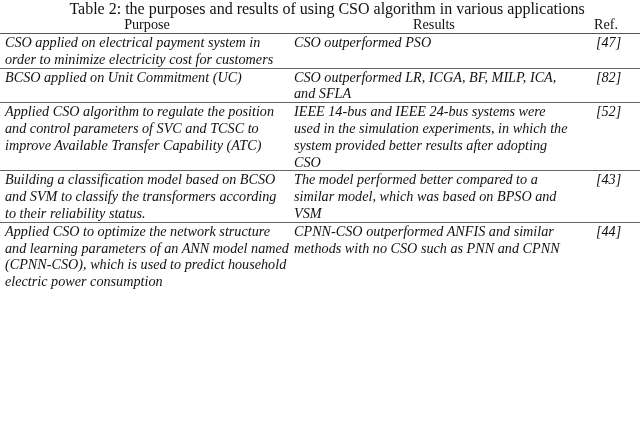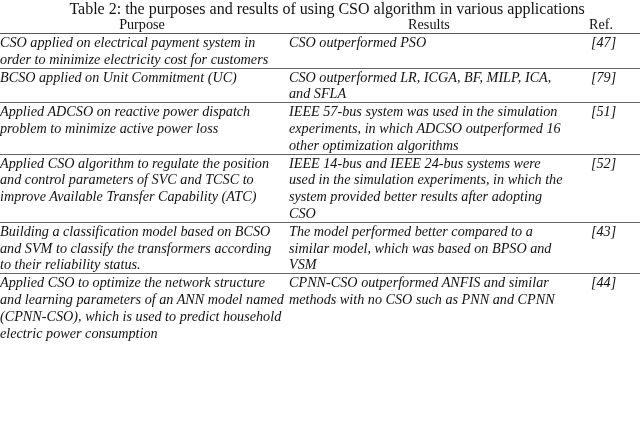--- a/index.html
+++ b/index.html
@@ -4,21 +4,21 @@
 <style>
   html, body { margin:0; padding:0; background:#ffffff; }
   body { width:640px; height:421px; overflow:hidden; font-family:"Liberation Serif","DejaVu Serif",serif; color:#111; }
   .caption { position:absolute; left:0; top:0; width:640px; text-align:center; font-size:16px; line-height:17px; padding-left:14px; box-sizing:border-box; }
   table { position:absolute; left:0; top:16px; width:640px; border-collapse:collapse; font-size:14.2px; line-height:16.8px; }
   th { font-weight:normal; padding:0; height:17px; vertical-align:top; }
   td { padding:0; vertical-align:top;font-style:italic; }
   tr.hdr th { border-bottom:1.5px solid #555; }
   tr.row td { border-bottom:1.5px solid #666; }
   tr.row.last td { border-bottom:none; }
-  .c1 { width:284px; text-align:left;margin-left:44px; }
+  .c1 { width:284px; padding-left:5px; text-align:left;margin-left:44px; }
   .c2 { width:280px; padding-left:5px; text-align:left;margin-top:24px; }
   .c3 { text-align:left; padding-left:22px; }
   th.c1 { text-align:center; }
   th.c2 { text-align:center; }
   th.c3 { text-align:left; padding-left:20px; }
 </style>
 </head>
 <body>
 
 <div class="caption">Table 2: the purposes and results of using CSO algorithm in various applications</div>
@@ -33,26 +33,21 @@
   </thead>
   <tbody>
     <tr class="row">
       <td class="c1">CSO applied on electrical payment system in order to minimize electricity cost for customers</td>
       <td class="c2">CSO outperformed PSO</td>
       <td class="c3">[47]</td>
     </tr>
     <tr class="row">
       <td class="c1">BCSO applied on Unit Commitment (UC)</td>
       <td class="c2">CSO outperformed LR, ICGA, BF, MILP, ICA, and SFLA</td>
-      <td class="c3">[79]</td>
-    </tr>
-    <tr class="row">
-      <td class="c1">Applied ADCSO on reactive power dispatch problem to minimize active power loss</td>
-      <td class="c2">IEEE 57-bus system was used in the simulation experiments, in which ADCSO outperformed 16 other optimization algorithms</td>
-      <td class="c3">[51]</td>
+      <td class="c3">[82]</td>
     </tr>
     <tr class="row">
       <td class="c1">Applied CSO algorithm to regulate the position and control parameters of SVC and TCSC to improve Available Transfer Capability (ATC)</td>
       <td class="c2">IEEE 14-bus and IEEE 24-bus systems were used in the simulation experiments, in which the system provided better results after adopting CSO</td>
       <td class="c3">[52]</td>
     </tr>
     <tr class="row">
       <td class="c1">Building a classification model based on BCSO and SVM to classify the transformers according to their reliability status.</td>
       <td class="c2">The model performed better compared to a similar model, which was based on BPSO and VSM</td>
       <td class="c3">[43]</td>

